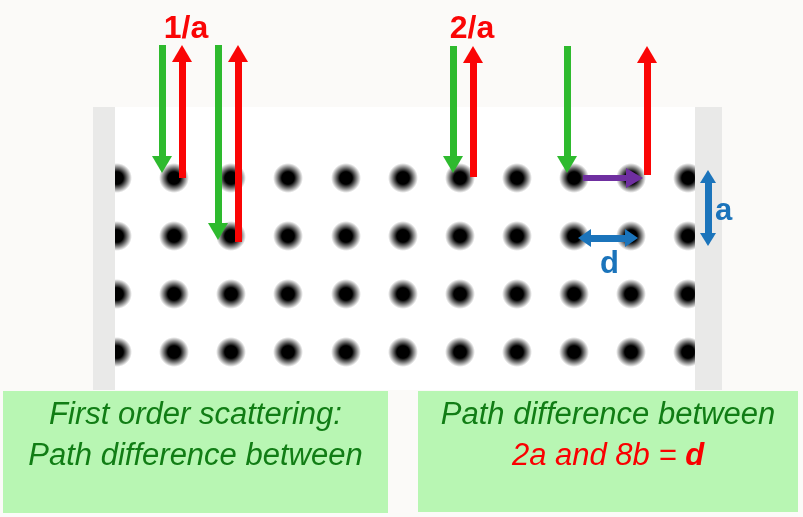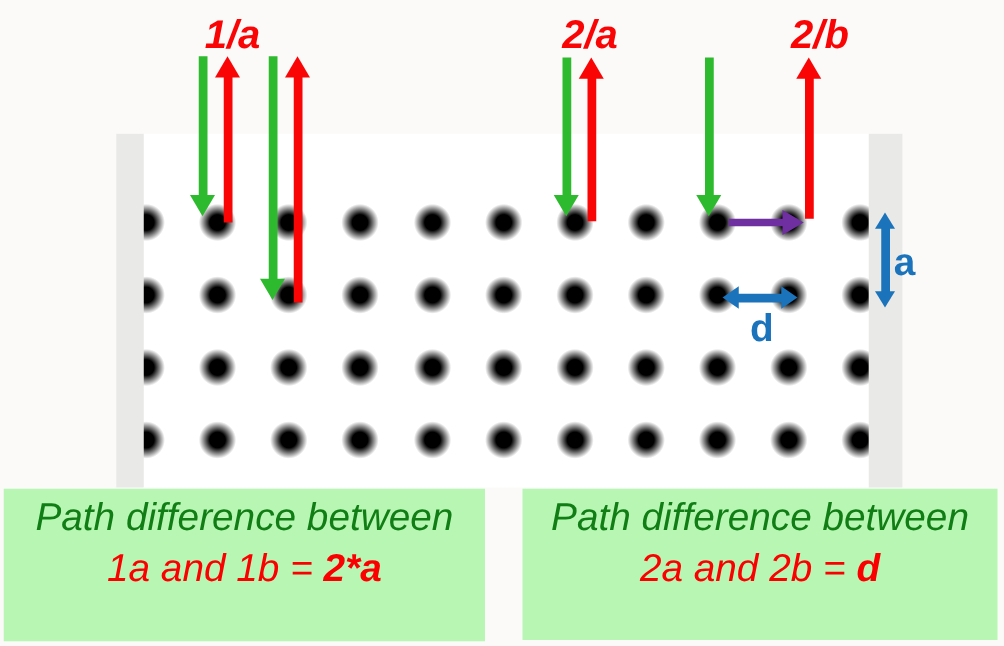--- a/index.html
+++ b/index.html
@@ -59,21 +59,21 @@
 
   .h.dbl .sh{left:11px;width:calc(100% - 22px);top:calc(50% - 3.5px);height:7px;}
   .h.dbl .hd1{left:0;top:calc(50% - 9px);
       border-top:9px solid transparent;border-bottom:9px solid transparent;
       border-right:13px solid var(--ac);}
   .h.dbl .hd2{right:0;top:calc(50% - 9px);
       border-top:9px solid transparent;border-bottom:9px solid transparent;
       border-left:13px solid var(--ac);}
 
   .beam-label{position:absolute;top:9px;transform:translateX(-50%);
-      font-size:32px;font-weight:bold;color:var(--beam-label);white-space:nowrap;font-style:italic;}
+      font-size:32px;font-weight:bold;color:var(--beam-label);white-space:nowrap;}
   .dim-label{position:absolute;font-size:31px;font-weight:bold;color:var(--dimension);}
 
   .caption{position:absolute;top:391px;background:var(--caption-bg);
       box-sizing:border-box;text-align:center;font-style:italic;
       font-size:31px;line-height:41px;padding-top:2px;
       color:var(--caption-text);white-space:nowrap;}
   .caption.first{left:3px;width:385px;height:122px;}
   .caption.second{left:418px;width:380px;height:121px;}
   .cap-result{color:var(--caption-highlight);}
   .cap-result b{font-weight:bold;}
@@ -130,21 +130,20 @@
       <div class="dot" style="left: 557px; top: 335px;"></div>
       <div class="dot" style="left: 614px; top: 335px;"></div>
       <div class="dot" style="left: 671px; top: 335px;"></div>
     </div>
 
   <div class="wall left"></div>
   <div class="wall right"></div>
 
   <div class="beam-label" style="left:186px">1/a</div>
   <div class="beam-label" style="left:472px">2/a</div>
-  <div class="beam-label" style="left:656px">2/b</div>
 
   <div class="arrow v down" style="--ac:var(--incident-beam);left:152px;top:45px;width:20px;height:128px">
     <div class="sh"></div>
     <div class="hd"></div>
   </div>
   <div class="arrow v up" style="--ac:var(--scattered-beam);left:172px;top:45px;width:20px;height:133px">
     <div class="sh"></div>
     <div class="hd"></div>
   </div>
 
@@ -188,22 +187,22 @@
   <div class="arrow h dbl" style="--ac:var(--dimension);left:578px;top:228px;width:60px;height:20px">
     <div class="sh"></div>
     <div class="hd1"></div>
     <div class="hd2"></div>
   </div>
 
   <div class="dim-label" style="left:715px;top:192px">a</div>
   <div class="dim-label" style="left:600px;top:245px">d</div>
 
   <div class="caption first">
+    <div>First order scattering:</div>
     <div>Path difference between</div>
-    <div class="cap-result"><span>1a and 1b = </span><b>2*a</b></div>
   </div>
 
   <div class="caption second">
     <div>Path difference between</div>
-    <div class="cap-result"><span>2a and 2b = </span><b>d</b></div>
+    <div class="cap-result"><span>2a and 8b = </span><b>d</b></div>
   </div>
 
 </div>
 
 </body></html>

